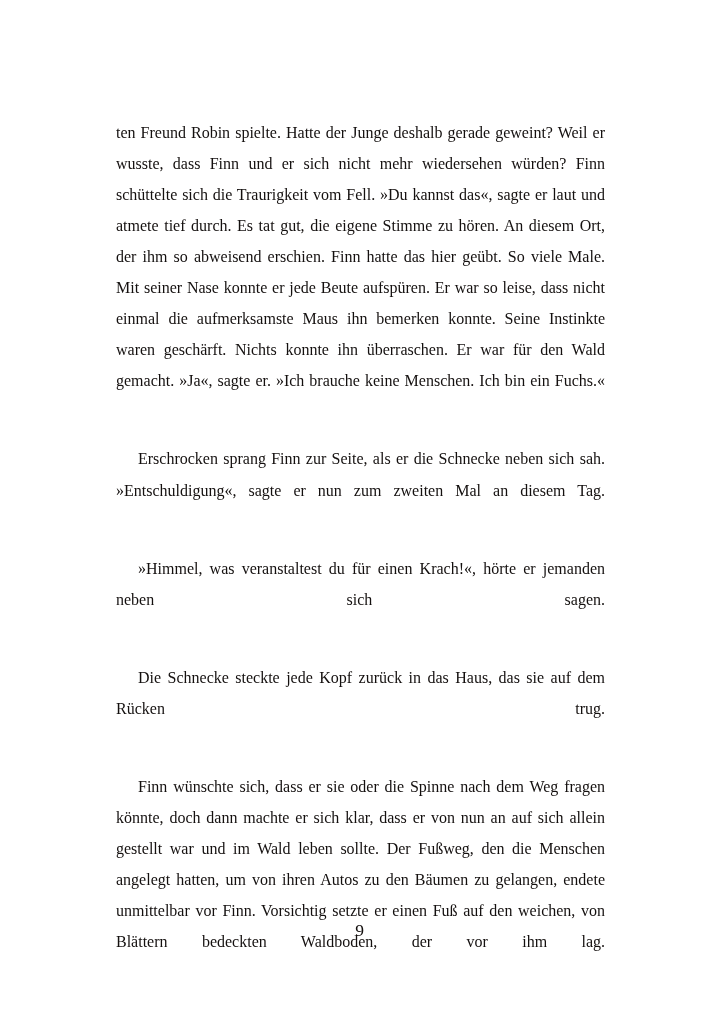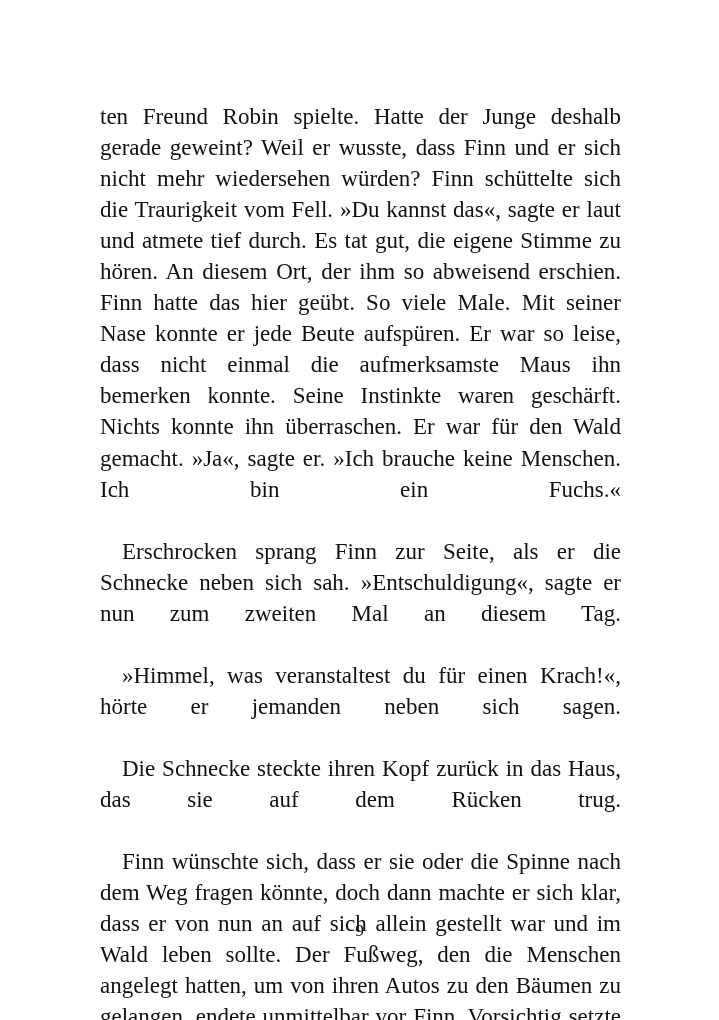--- a/index.html
+++ b/index.html
@@ -28,22 +28,22 @@
   }
 
   .text-block {
     position: absolute;
     left: 100px;
     top: 101px;
     width: 521px;
   }
 
   .para {
-    margin: 0;
-    font-size: 23px;
+    margin: 16px;
+    font-size: 16px;
     line-height: 31.05px;
     text-align: justify;
     text-justify: inter-word;
     letter-spacing: 0.0px;
     word-spacing: 0.1px;
     hyphens: manual;
     -webkit-hyphens: manual;
   }
 
   
@@ -80,20 +80,20 @@
 </style>
 </head>
 <body>
 
 <div class="page">
 
   <div class="text-block">
     <p class="para continuation">ten Freund Robin spielte. Hatte der Junge deshalb gerade geweint? Weil er wusste, dass Finn und er sich nicht mehr wiedersehen würden? Finn schüttelte sich die Traurigkeit vom Fell. »Du kannst das«, sagte er laut und atmete tief durch. Es tat gut, die eigene Stimme zu hören. An diesem Ort, der ihm so abweisend erschien. Finn hatte das hier geübt. So viele Male. Mit seiner Nase konnte er jede Beute aufspüren. Er war so leise, dass nicht einmal die aufmerksamste Maus ihn bemerken konnte. Seine Instinkte waren geschärft. Nichts konnte ihn überraschen. Er war für den Wald gemacht. »Ja«, sagte er. »Ich brauche keine Menschen. Ich bin ein Fuchs.«</p>
     <p class="para indent">Erschrocken sprang Finn zur Seite, als er die Schnecke neben sich sah. »Entschuldigung«, sagte er nun zum zweiten Mal an diesem Tag.</p>
     <p class="para indent">»Himmel, was veranstaltest du für einen Krach!«, hörte er jemanden neben sich sagen.</p>
-    <p class="para indent">Die Schnecke steckte ihren Kopf zurück in das Haus, das sie auf dem Rücken trug.</p>
+    <p class="para indent">Die Schnecke steckte jede Kopf zurück in das Haus, das sie auf dem Rücken trug.</p>
     <p class="para indent">Finn wünschte sich, dass er sie oder die Spinne nach dem Weg fragen könnte, doch dann machte er sich klar, dass er von nun an auf sich allein gestellt war und im Wald leben sollte. Der Fußweg, den die Menschen angelegt hatten, um von ihren Autos zu den Bäumen zu gelangen, endete unmittelbar vor Finn. Vorsichtig setzte er einen Fuß auf den weichen, von Blättern bedeckten Waldboden, der vor ihm lag.</p>
 
   </div>
 
   <div class="folio">9</div>
 
 </div>
 
 </body></html>

